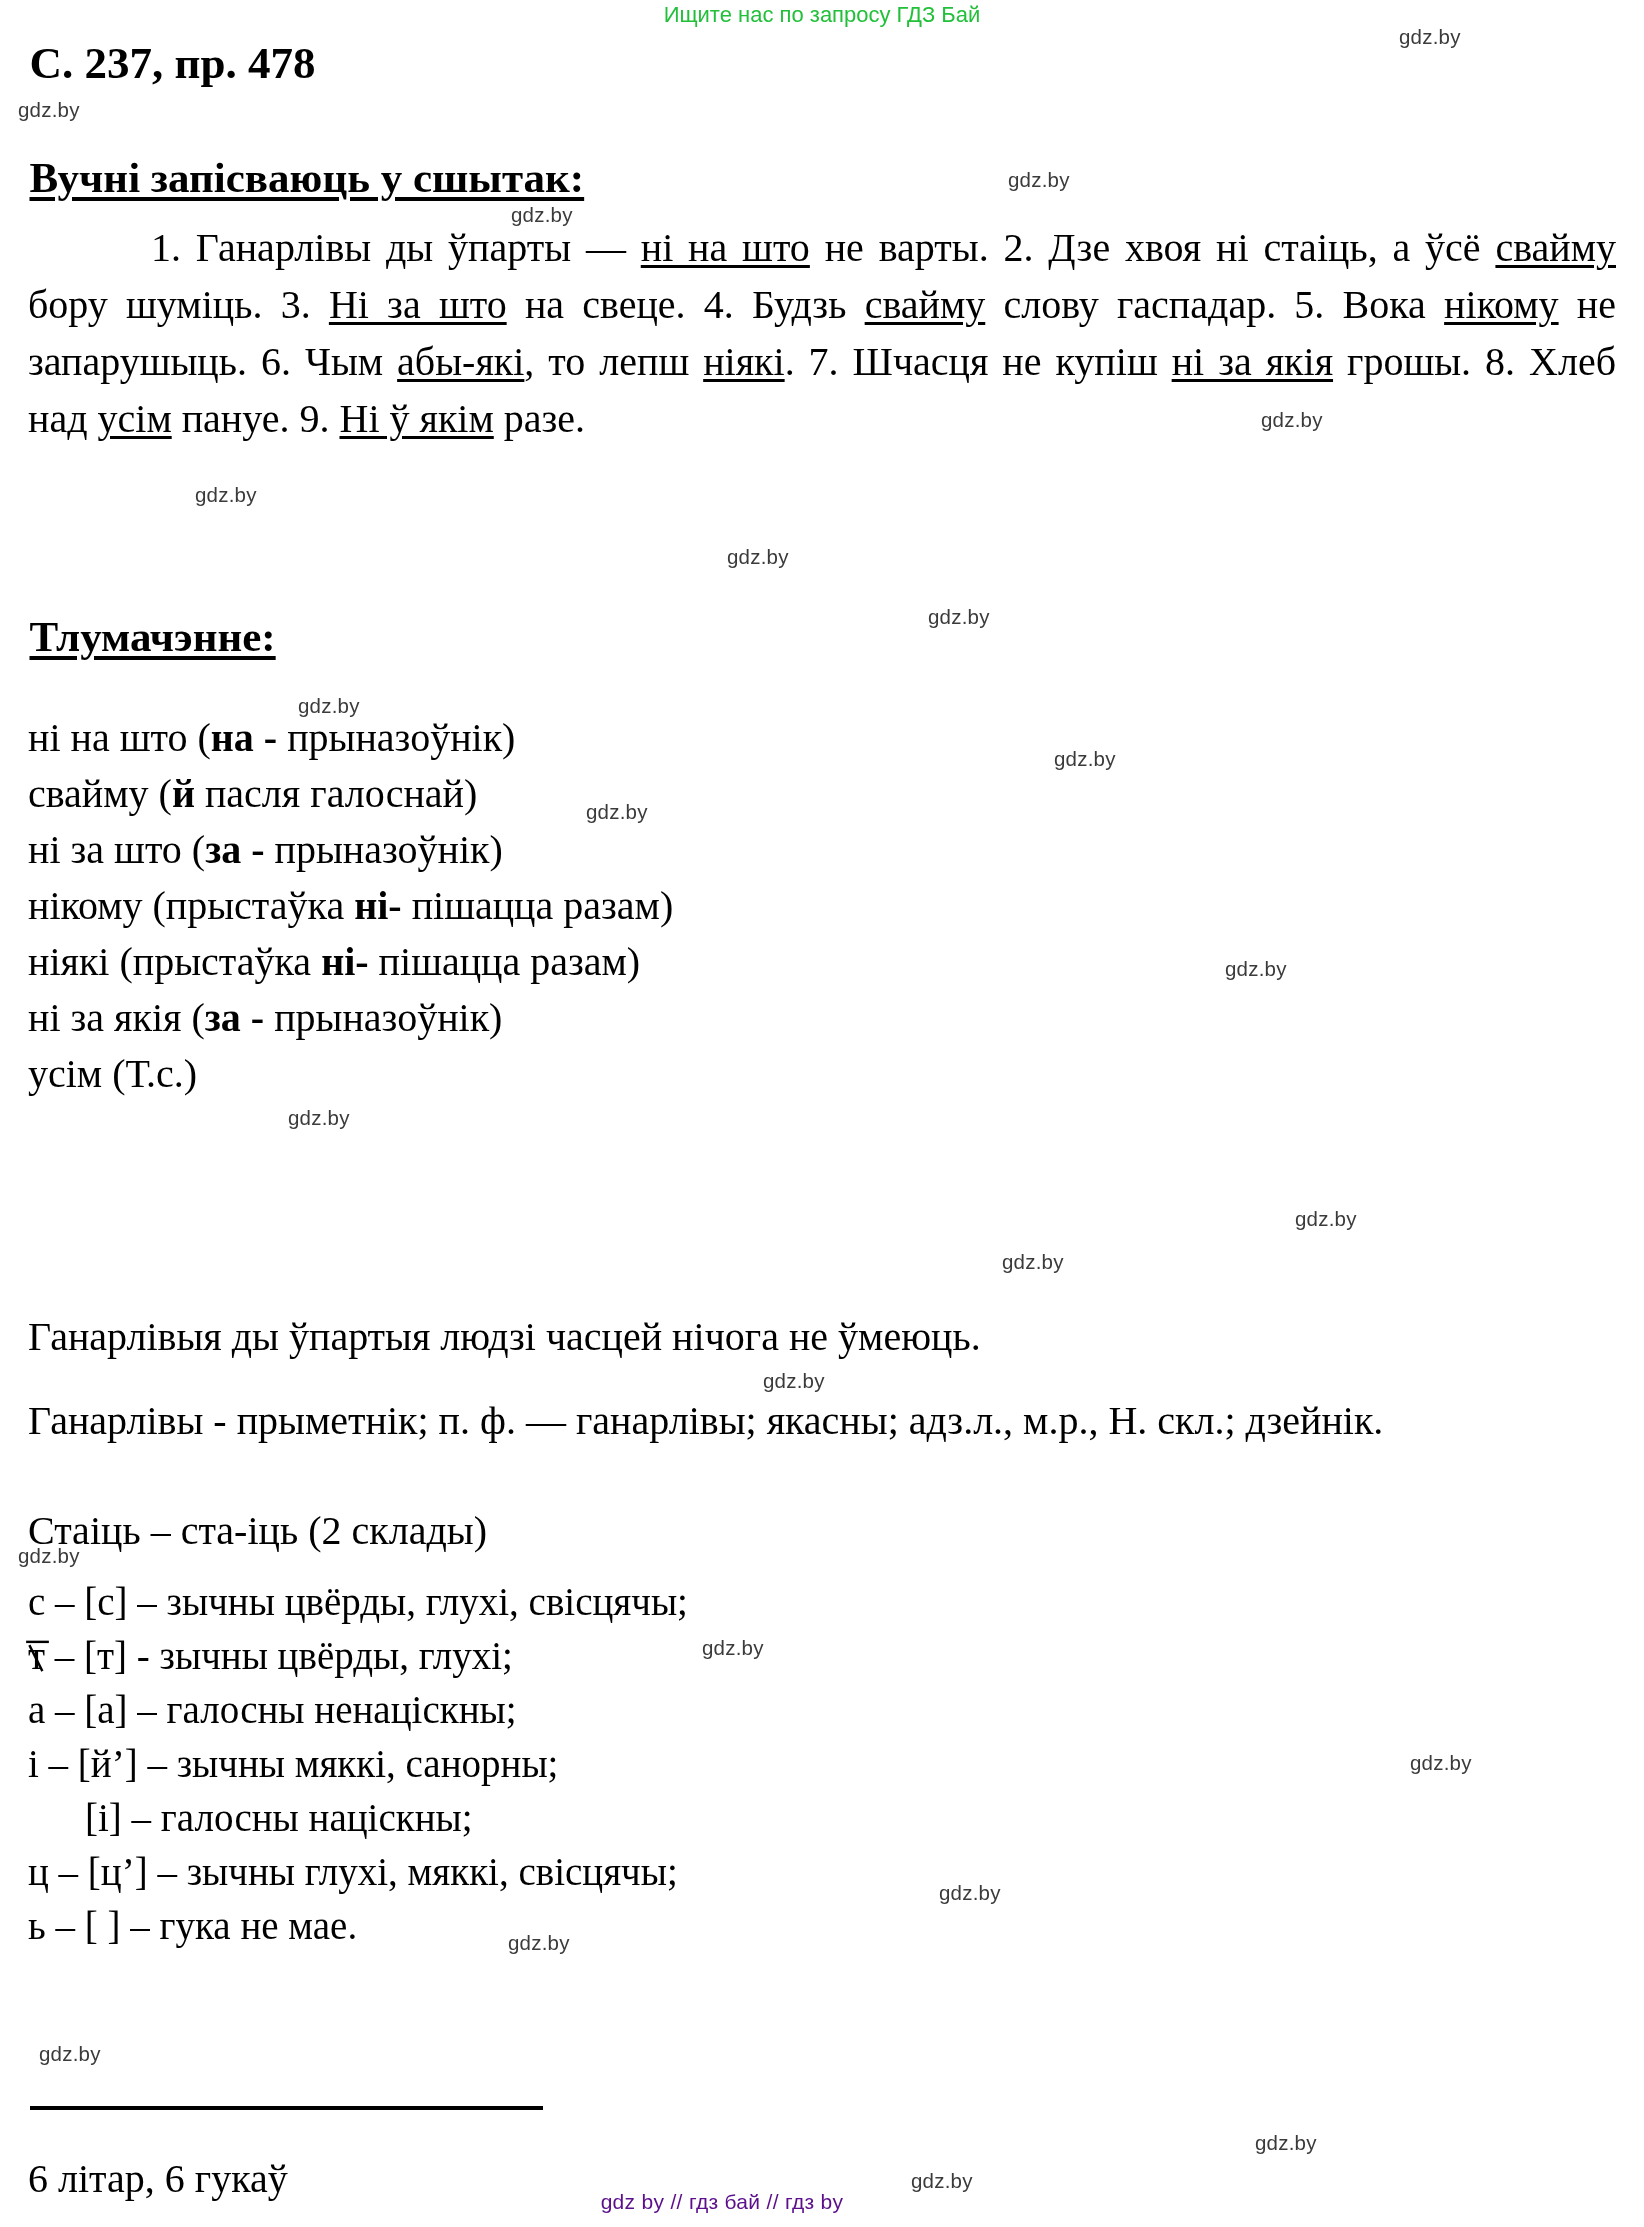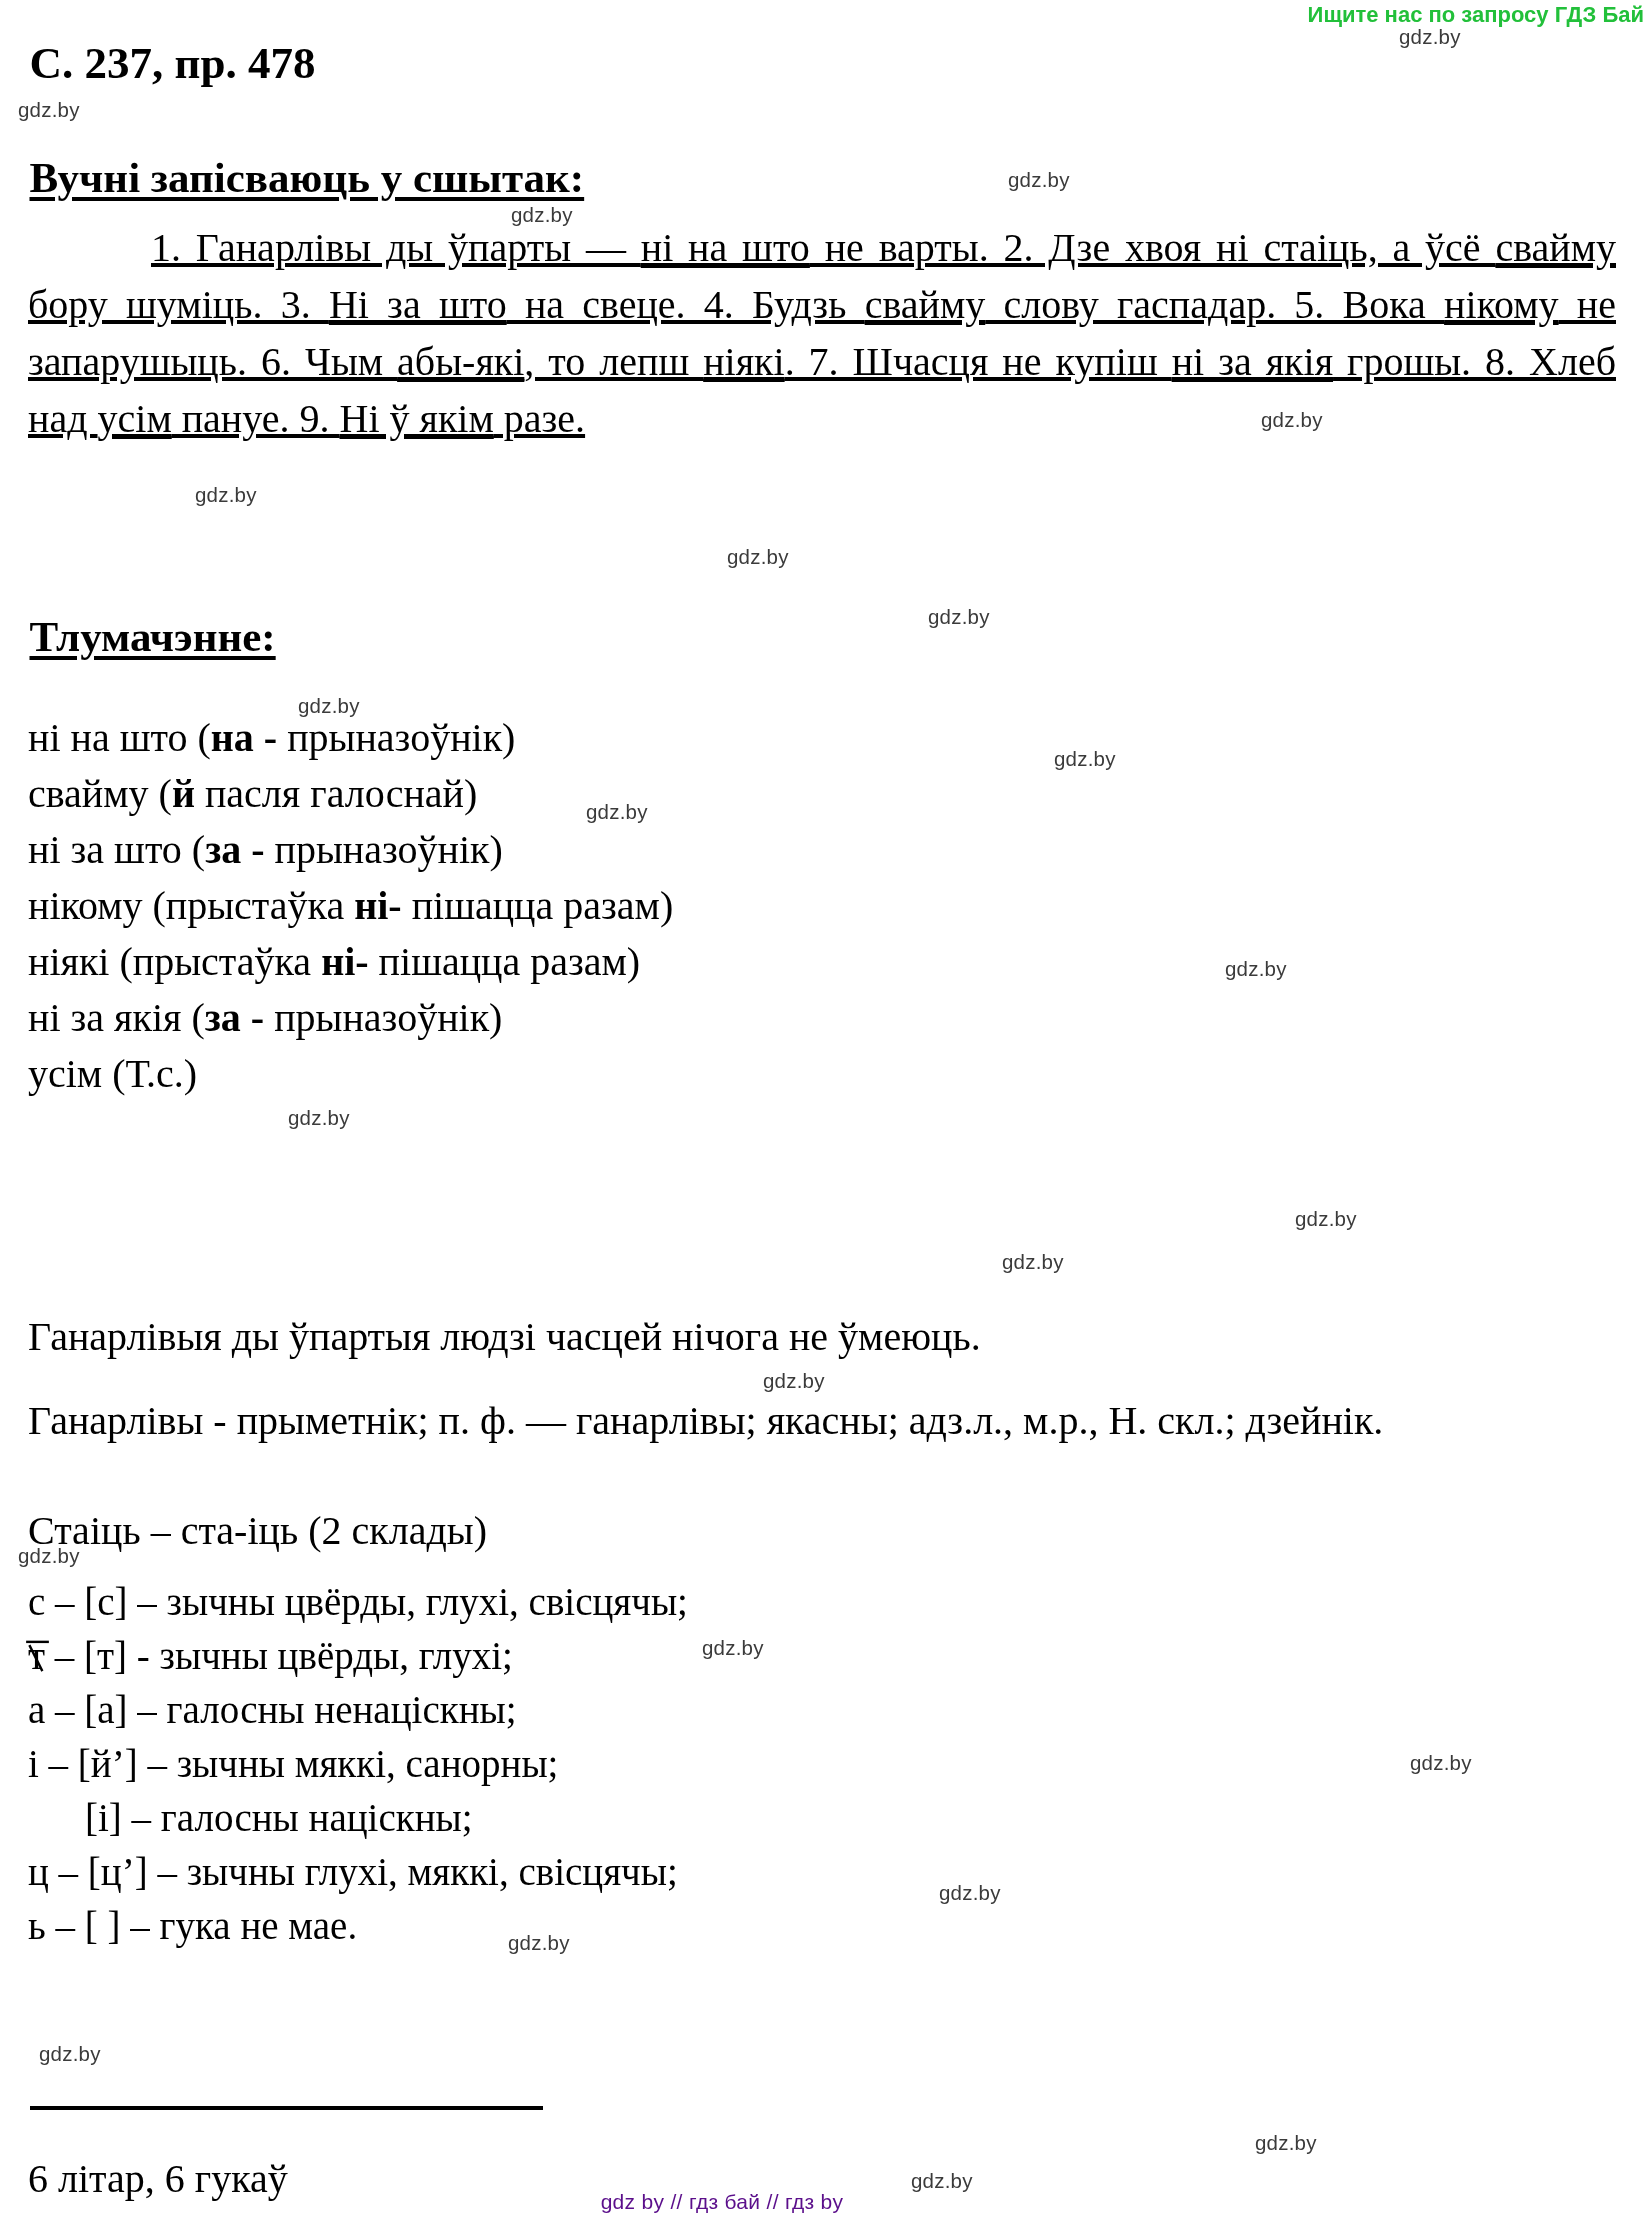--- a/index.html
+++ b/index.html
@@ -26,24 +26,24 @@
     opacity: .92;
     letter-spacing: 0.2px;
   }
 
   
   .promo {
     position: absolute;
     top: 1.6px;
     left: 0;
     width: 1644px;
-    text-align: right;
+    text-align: center;
     font-family: "Liberation Sans", "DejaVu Sans", sans-serif;
     font-size: 22px;
-    font-weight: bold;
+    font-weight: normal;
     color: #22c03a;
     white-space: nowrap;
   }
 
   
   .page {
     position: absolute;
     left: 0;
     top: 0;
     width: 1644px;
@@ -72,21 +72,20 @@
   }
 
   .para {
     position: absolute;
     left: 28px;
     width: 1588px;
     font-size: 40px;
     line-height: 57px;
     text-align: justify;
     text-indent: 123px;
-    text-decoration: underline;
   }
   .para u { text-underline-offset: 4.1px; text-decoration-thickness: 2.5px; }
 
   .h-sub2 {
     position: absolute;
     left: 29.5px;
     top: 612px;
     font-size: 43px;
     font-weight: bold;
     text-decoration: underline;

